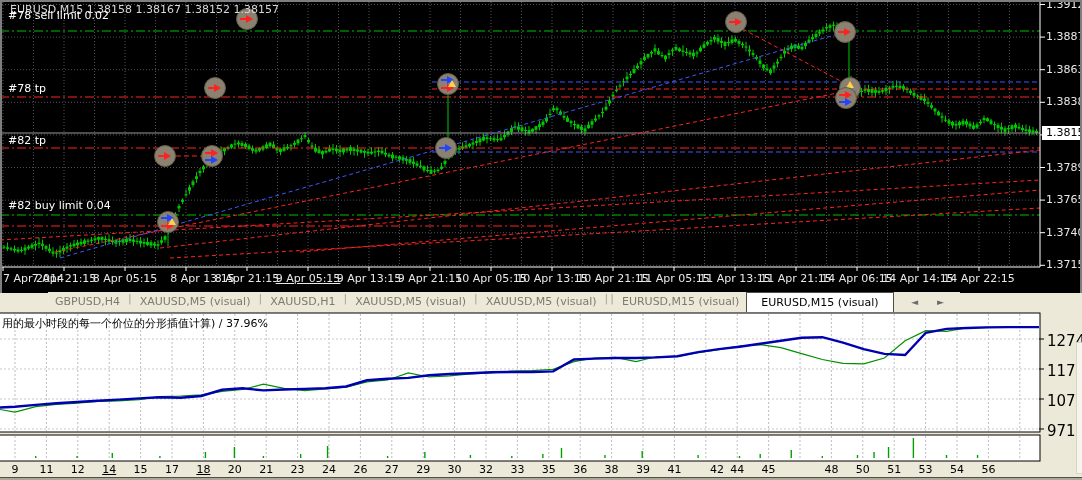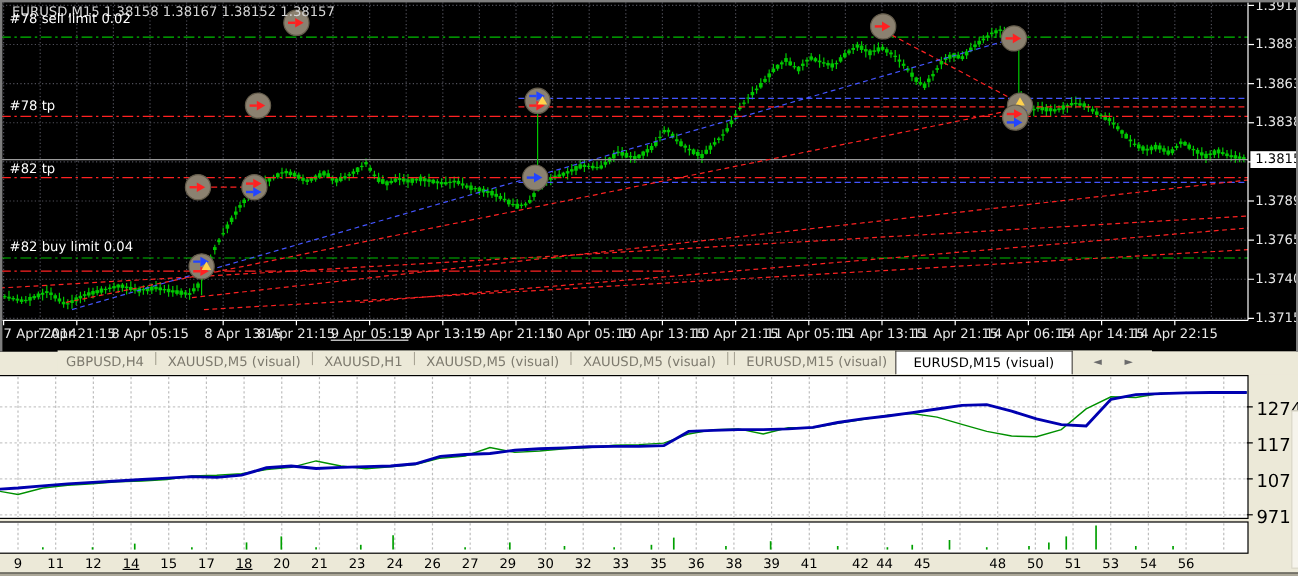--- a/index.html
+++ b/index.html
@@ -966,20 +966,21 @@
         <line x1="874.05" y1="146" x2="874.05" y2="140" stroke="#00a000" stroke-width="1.4"></line>
         <line x1="888.5400000000001" y1="146" x2="888.5400000000001" y2="135" stroke="#00a000" stroke-width="1.4"></line>
         <line x1="913.38" y1="146" x2="913.38" y2="126" stroke="#00a000" stroke-width="1.4"></line>
         <line x1="946.5" y1="146" x2="946.5" y2="143" stroke="#00a000" stroke-width="1.4"></line>
         <line x1="977.55" y1="146" x2="977.55" y2="143" stroke="#00a000" stroke-width="1.4"></line>
         <line x1="1039" y1="27" x2="1044" y2="27" stroke="#000" stroke-width="1"></line>
         <line x1="1039" y1="56.997" x2="1044" y2="56.997" stroke="#000" stroke-width="1"></line>
         <line x1="1039" y1="86.994" x2="1044" y2="86.994" stroke="#000" stroke-width="1"></line>
         <line x1="1039" y1="116.991" x2="1044" y2="116.991" stroke="#000" stroke-width="1"></line>
       </svg>
+    <div class="cn-annot">用的最小时段的每一个价位的分形插值计算) / 37.96%</div>
     <div id="ylabs">
         <div class="ylab" style="top: 20px;">1274</div>
         <div class="ylab" style="top: 49.997px;">1173</div>
         <div class="ylab" style="top: 79.994px;">1072</div>
         <div class="ylab" style="top: 109.991px;">971</div>
       </div>
     <div id="xlabs">
         <div class="xlab" style="left: 15px;">9</div>
         <div class="xlab" style="left: 46.4px;">11</div>
         <div class="xlab" style="left: 77.8px;">12</div>

